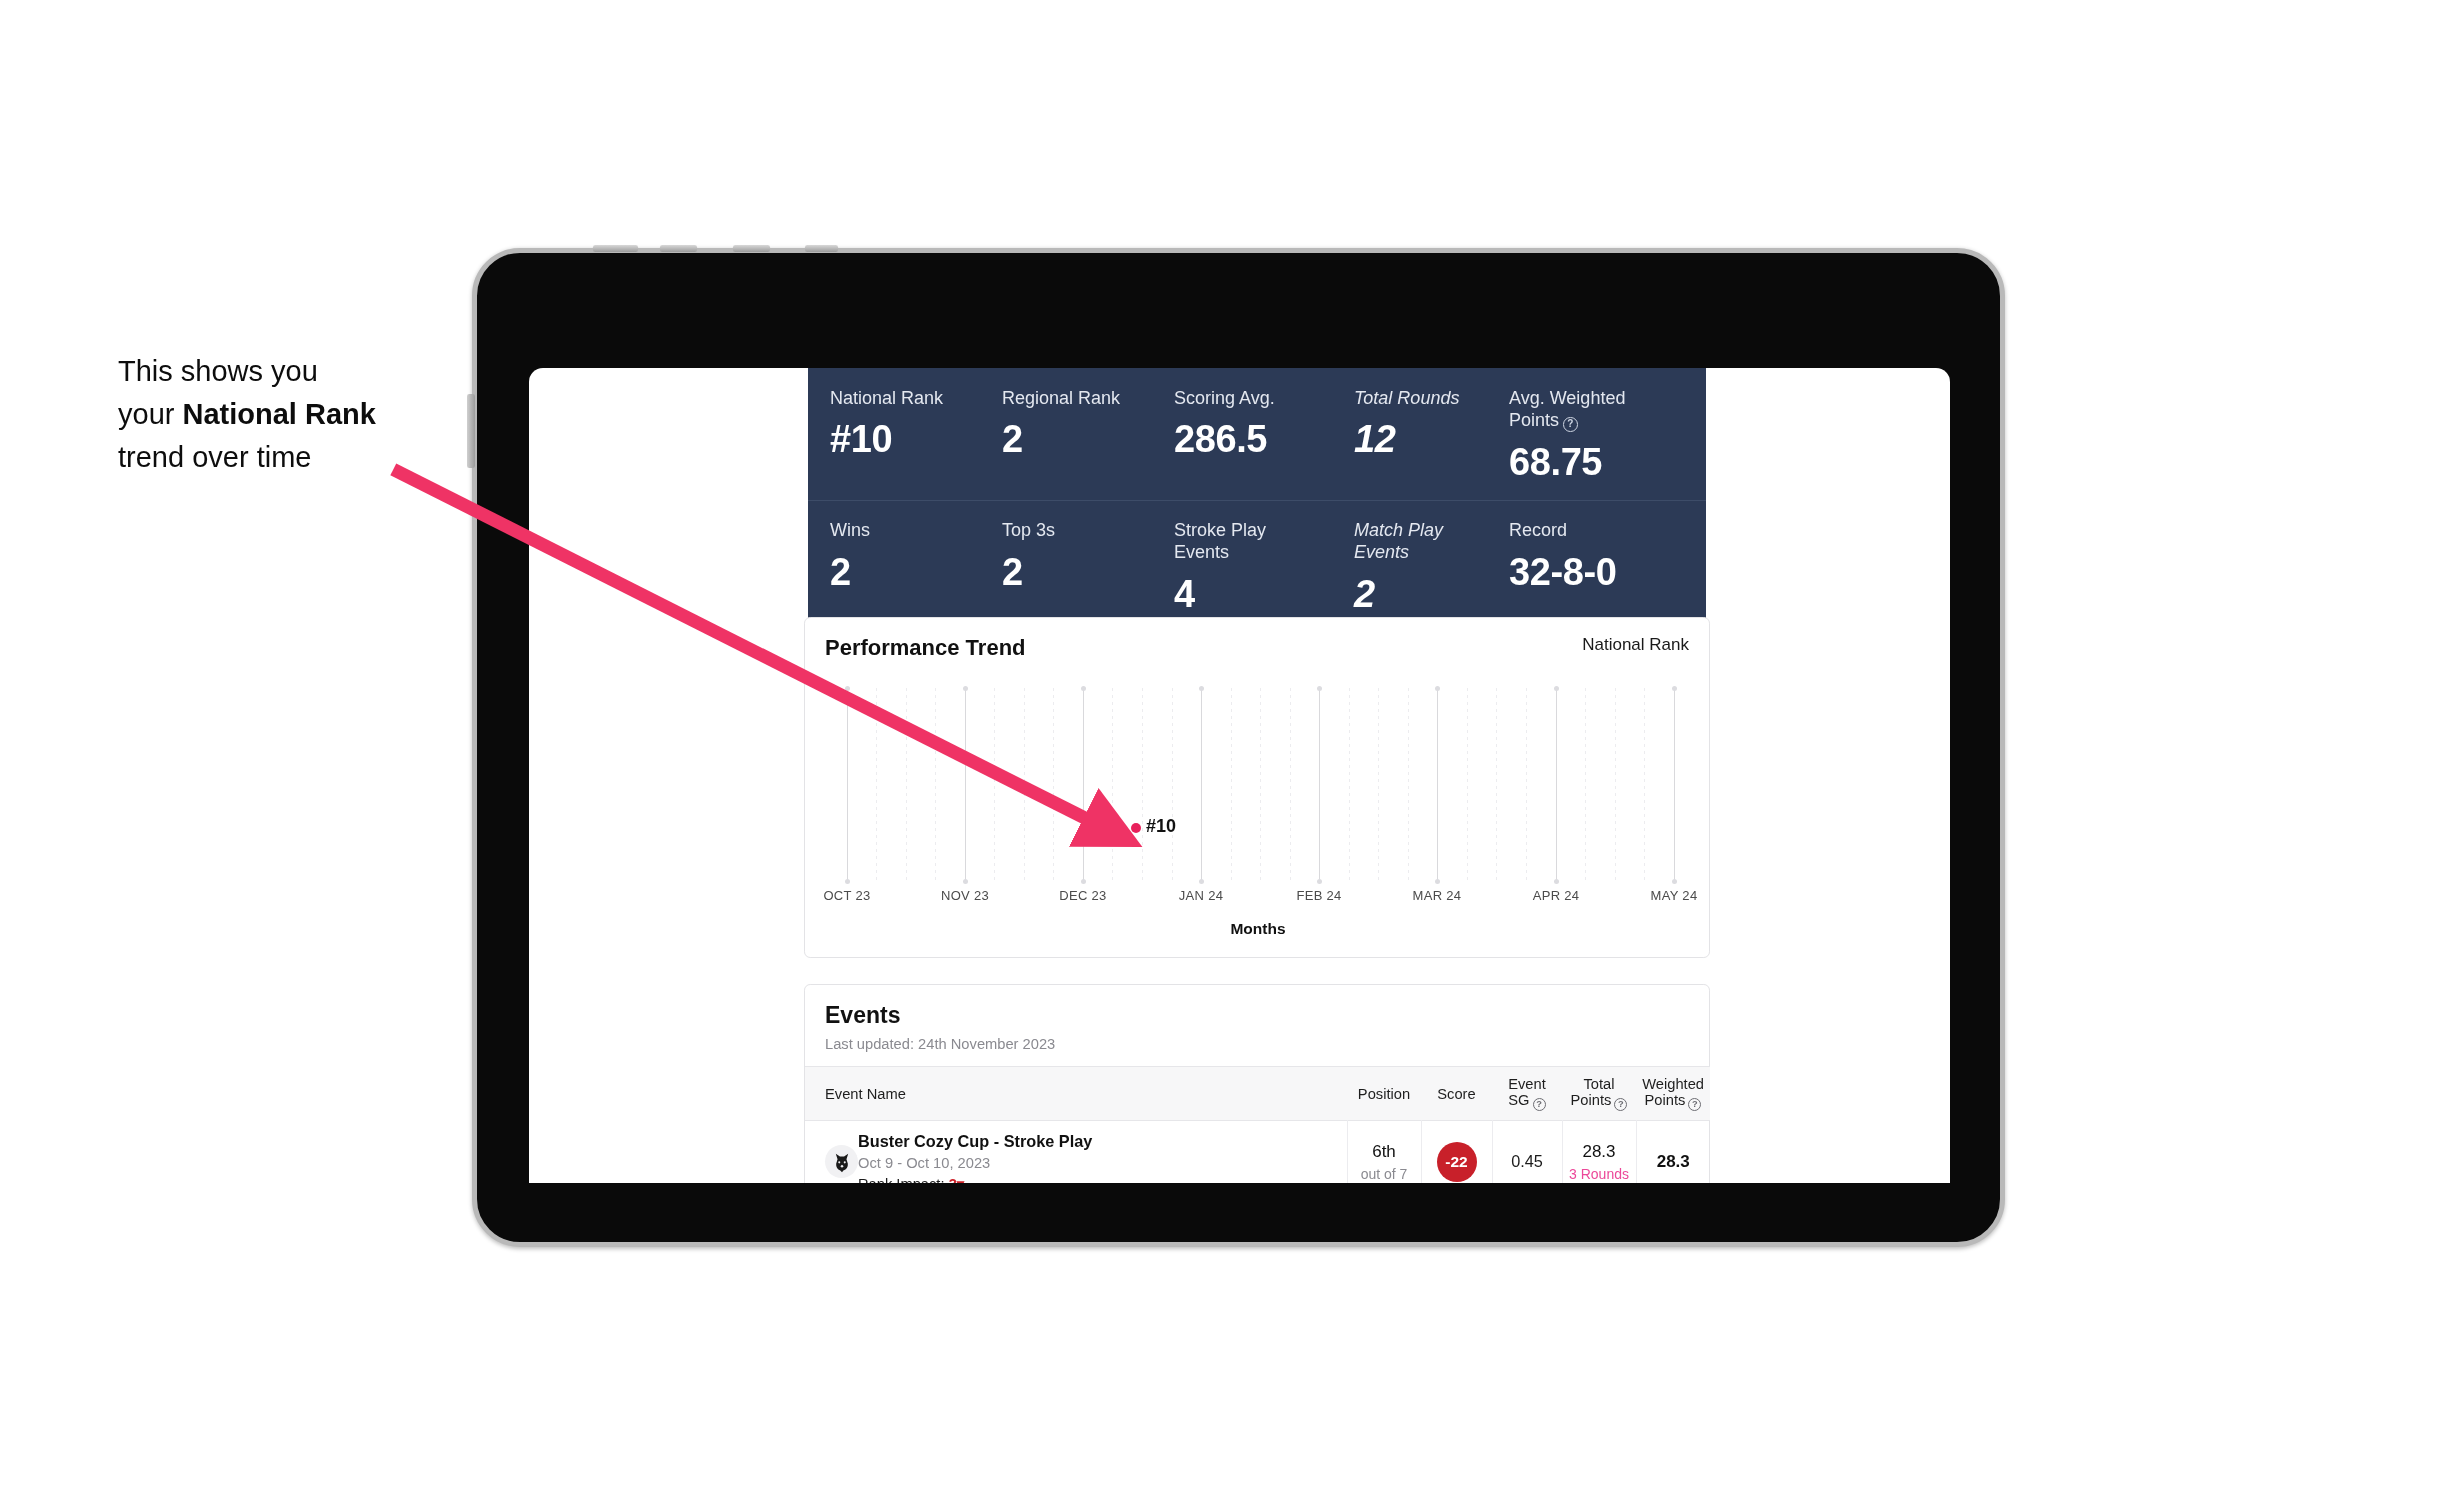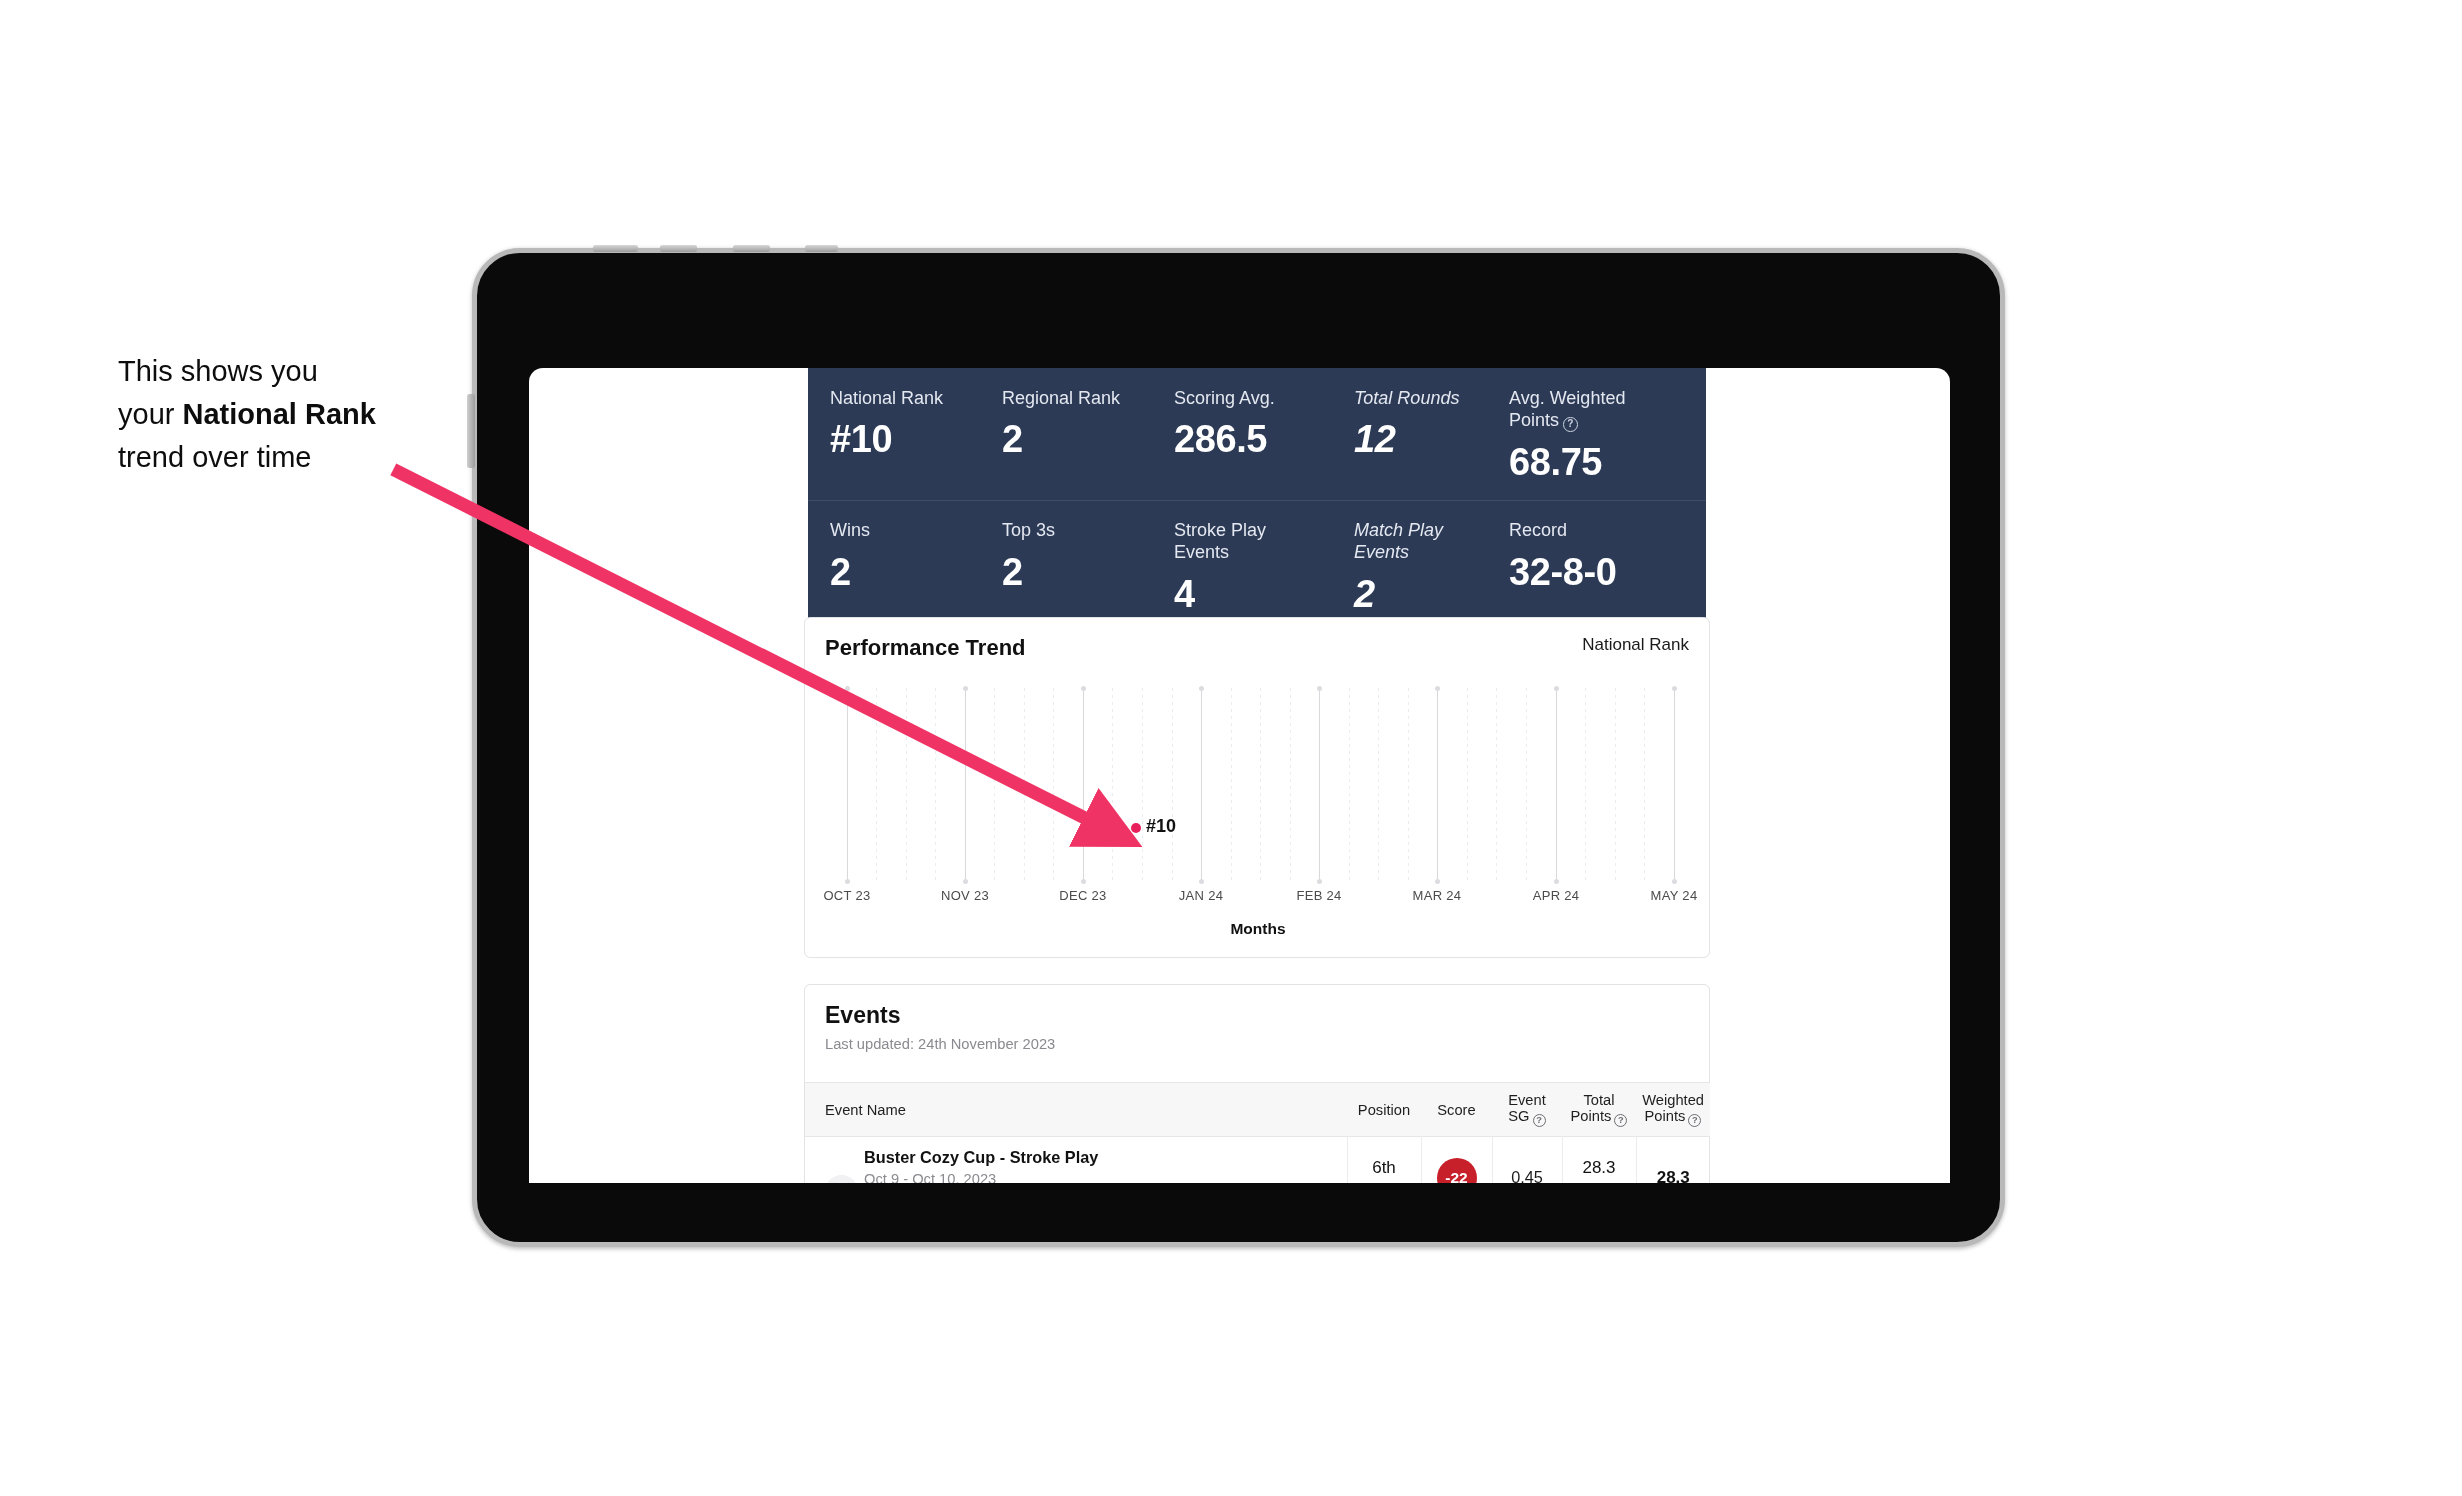--- a/index.html
+++ b/index.html
@@ -98,31 +98,31 @@
   #datapoint { position:absolute; width:10px; height:10px; border-radius:50%; background:#e8215c; }
   #datapoint-label { position:absolute; font-size:18px; font-weight:700; color:#111; white-space:nowrap; }
   .xlabel { position:absolute; top: 200px; font-size:13px; color:#4b4b4b; transform:translateX(-50%); white-space:nowrap; letter-spacing:0.3px; }
   #xaxis-title { position:absolute; top: 232px; left:0; width:866px; text-align:center;
                  font-size:15.5px; font-weight:700; color:#111; }
 
   
   #events-head { padding: 17px 20px 14px 20px; }
   #events-title { font-size: 23px; font-weight: 700; color:#111; }
   #events-sub { font-size: 14.7px; color:#8a8a90; margin-top: 7px; }
-  table { width: 100%; border-collapse: collapse; table-layout: fixed; margin-top: 16px; }
+  table { width: 100%; border-collapse: collapse; table-layout: fixed; }
   thead tr { background:#f7f7f8; border-top:0.8px solid #e6e6e9; border-bottom:0.8px solid #e6e6e9; }
   th { font-size:14.7px; font-weight:400; color:#1e1e1e; padding:9.3px 6.2px; text-align:center; vertical-align: middle; height: 50px; }
   th.name-col { text-align:left; padding-left:20px; }
   th .q2 { display:inline-block; width:13px; height:13px; border:1.2px solid #6d6d73; border-radius:50%;
            font-size:9.3px; line-height:11px; text-align:center; color:#6d6d73; font-weight:700; vertical-align:-1.5px; margin-left:3.1px;}
   td { padding: 11px 6.2px; text-align:center; vertical-align: middle;
        border-right:0.8px solid #ececef; font-size:16.3px; color:#1b1b1b; }
   td:last-child { border-right:none; }
   td.name-cell { text-align:left; padding-left:20px; border-right:0.8px solid #ececef; }
-  .evt-flex { display:flex; align-items:flex-end; gap:6px; }
+  .evt-flex { display:flex; align-items:center; gap:0; }
   .evt-logo { flex:0 0 auto; width:33px; height:33px; border-radius:50%; background:#f1f1f3;
               display:flex; align-items:center; justify-content:center; }
   .evt-name { font-size:16.3px; font-weight:700; color:#111; }
   .evt-dates { font-size:14.7px; color:#8a8a90; margin-top:3.9px; }
   .evt-rank { font-size:14.7px; color:#1b1b1b; margin-top:3.9px; }
   .evt-rank .impact { color:#cc2128; font-weight:700; }
   .pos-main { font-size:17px; color:#111; }
   .pos-sub { font-size:14px; color:#8a8a90; margin-top:3.1px; }
   .score-badge { display:inline-flex; align-items:center; justify-content:center;
                  width:40px; height:40px; border-radius:50%; background:#c8202a;

